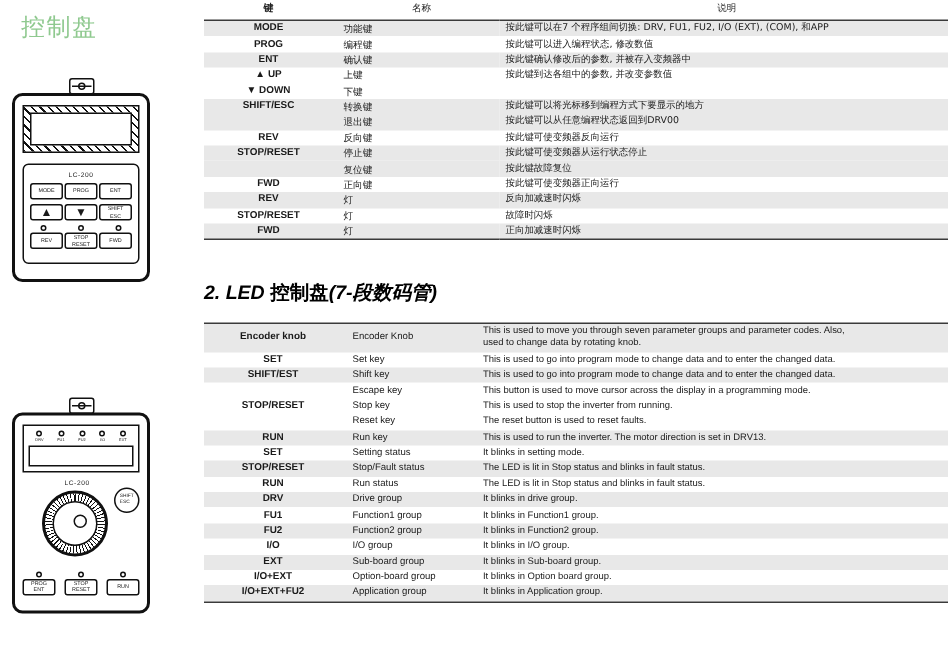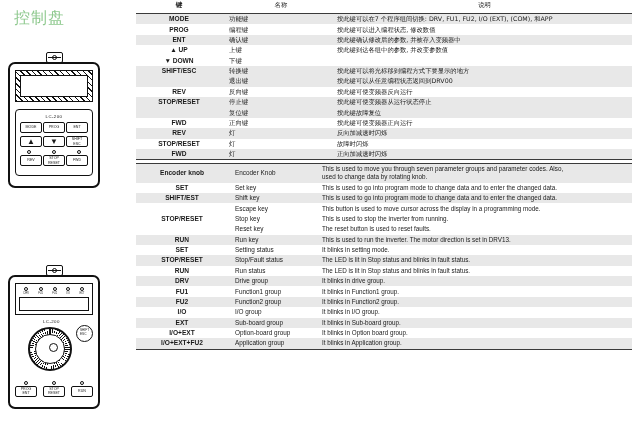--- a/index.html
+++ b/index.html
@@ -525,20 +525,25 @@
             <td class="c-desc">故障时闪烁</td>
           </tr>
           <tr class="alt">
             <td class="c-key">FWD</td>
             <td class="c-name">灯</td>
             <td class="c-desc">正向加减速时闪烁</td>
           </tr>
         </tbody>
     </table>
 
+    <div class="sec-title" id="section2-title">
+      <span>2.</span>
+      <span>LED</span>
+      <span class="cn">控制盘</span><span>(7-段数码管)</span>
+    </div>
 
     <table class="t2">
       <thead>
         <tr>
           <th class="c-key"></th>
           <th class="c-name"></th>
           <th class="c-desc"></th>
         </tr>
       </thead>
       <tbody id="t2-body">

